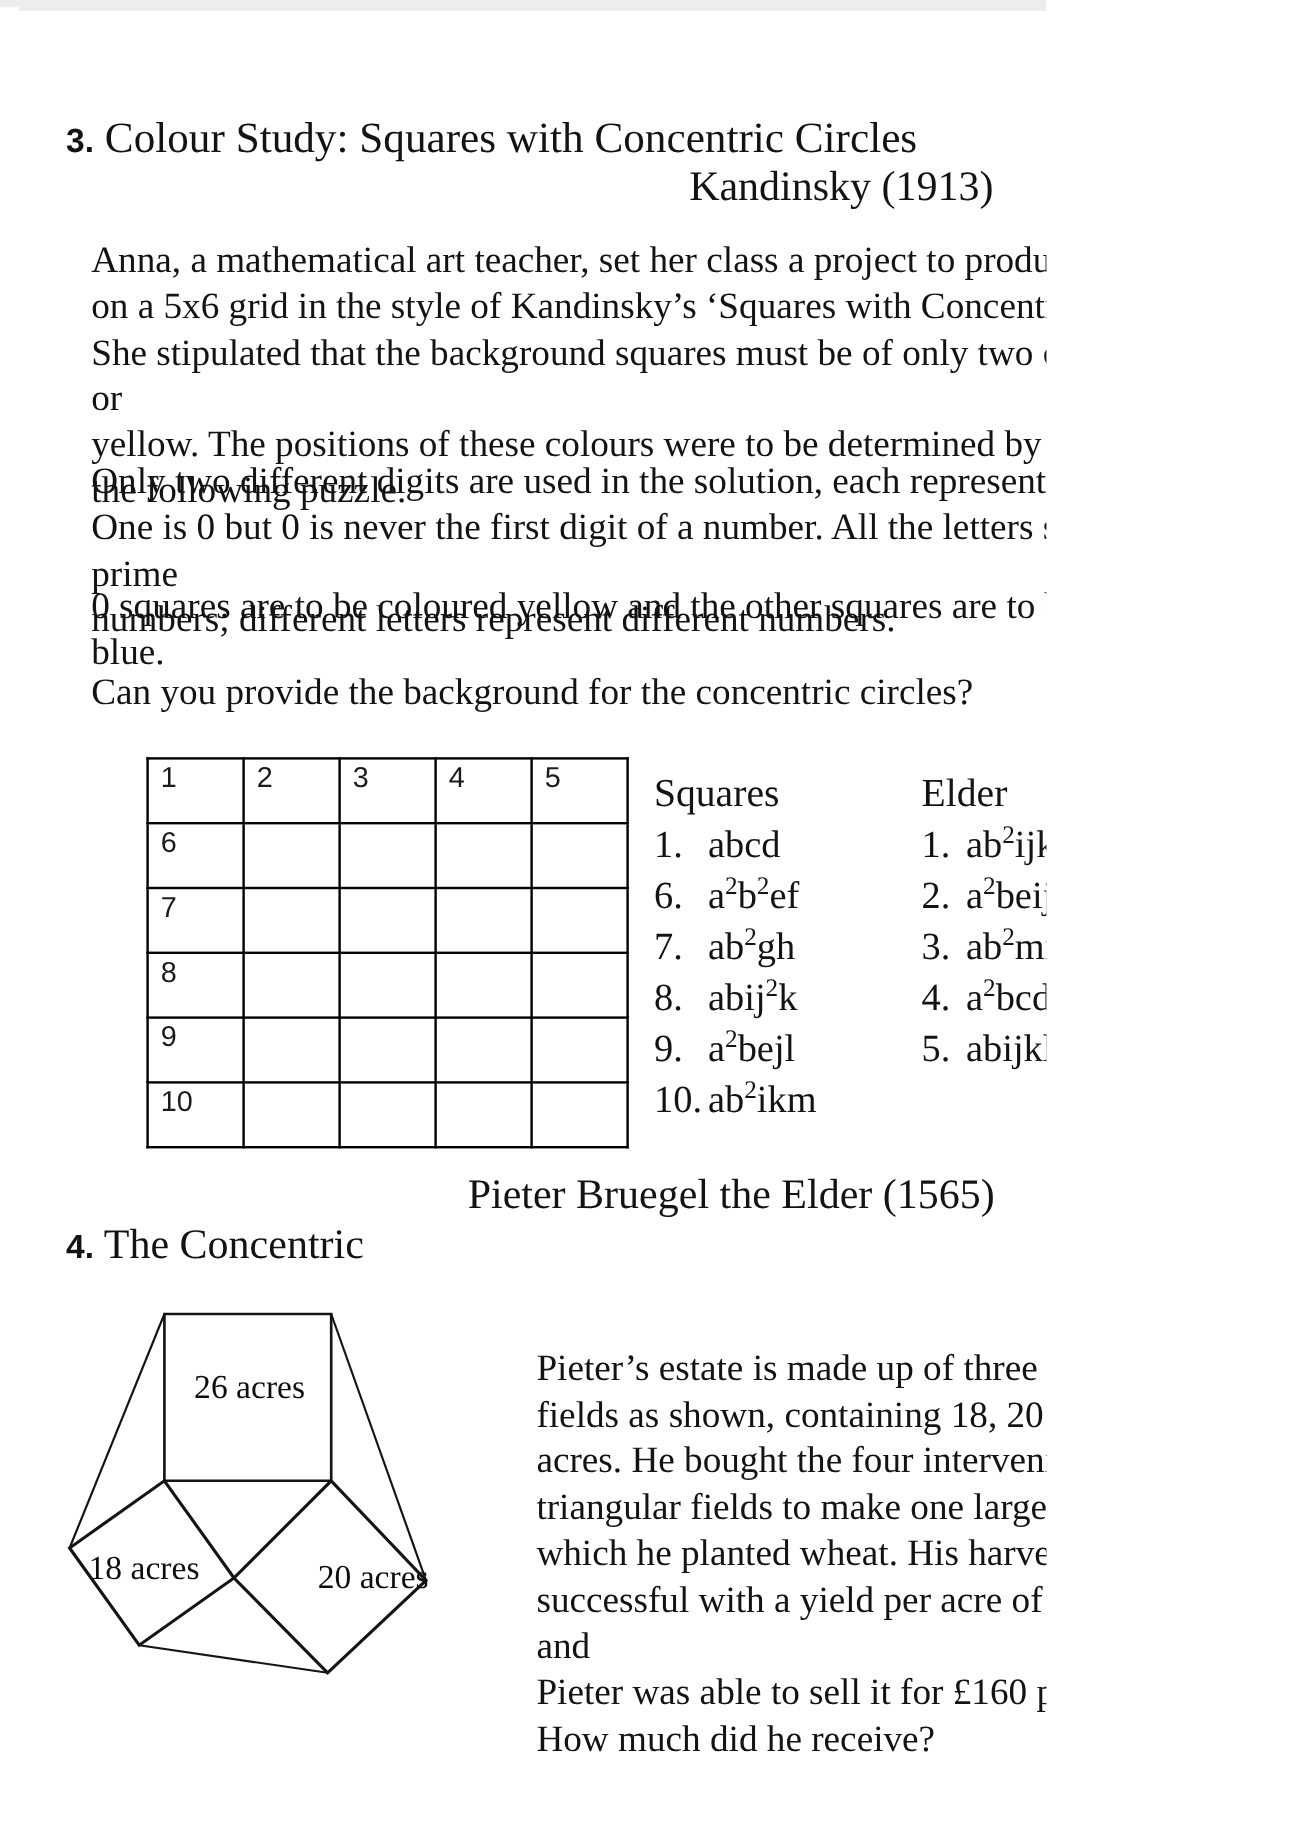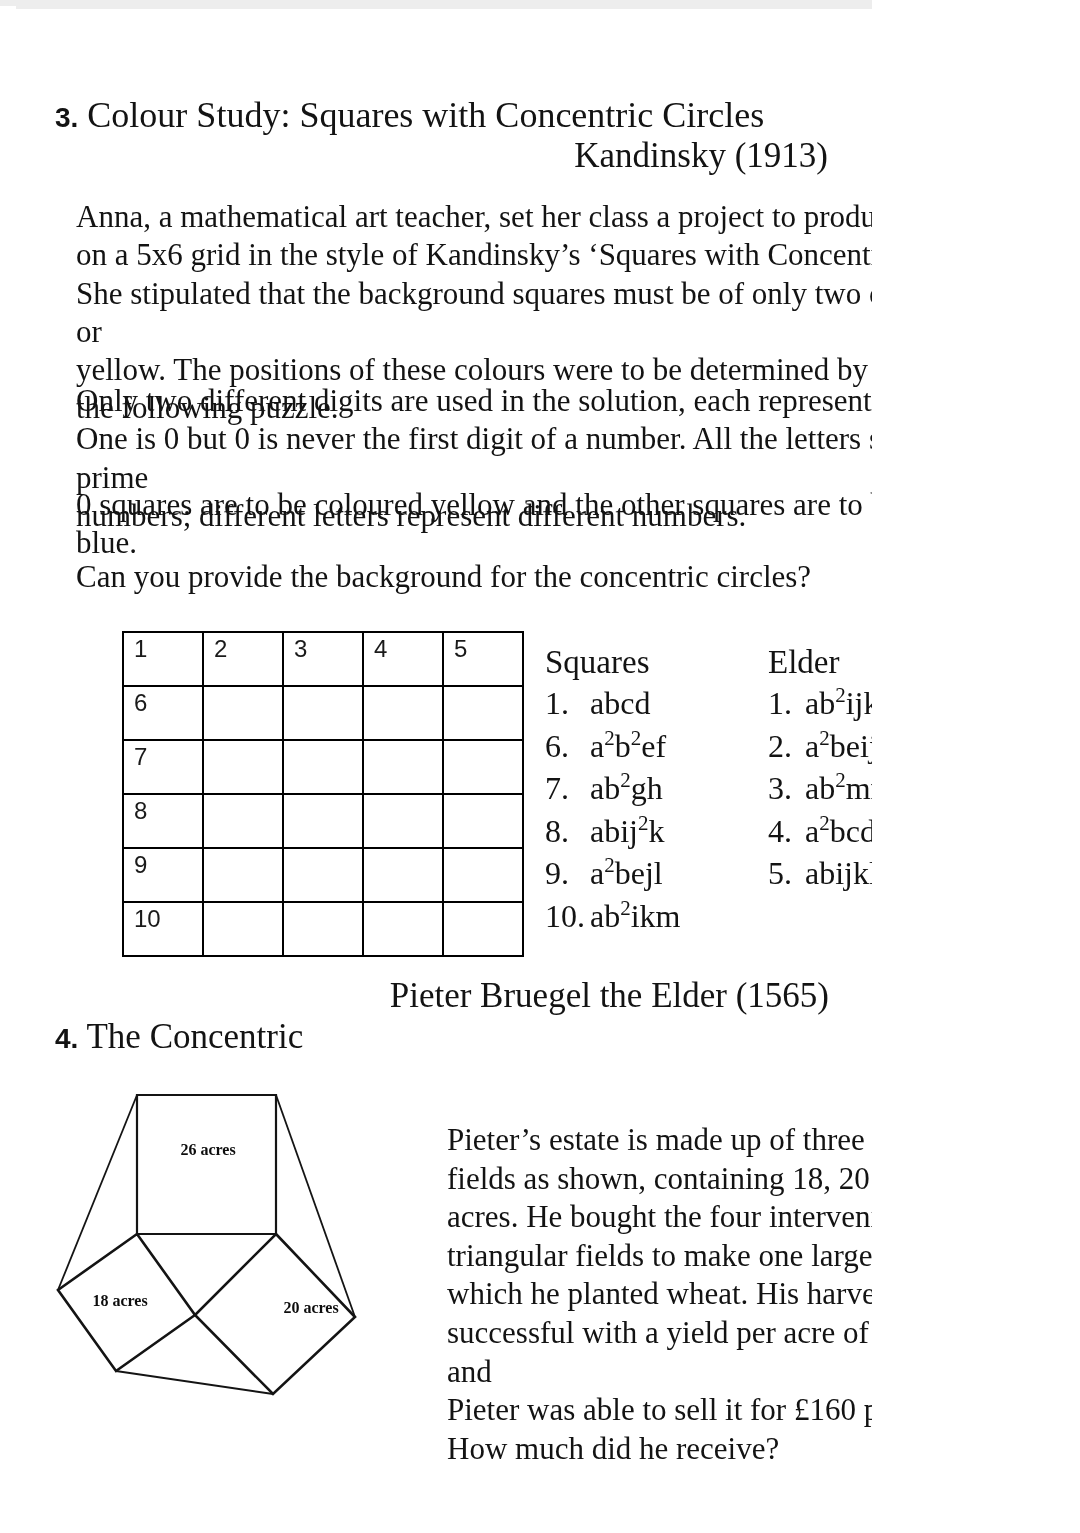--- a/index.html
+++ b/index.html
@@ -51,21 +51,21 @@
   .clue-row { font-size:32px; line-height:42.6px; white-space:nowrap; }
   .clue-num { display:inline-block; }
   #across-col .clue-num { min-width:45px; }
   #down-col   .clue-num { min-width:37px; }
   .clue-row sup { font-size:21px; line-height:0; vertical-align:super; }
 
   
   .fields-svg { position:absolute; left:30px; top:1080px; width:340px; height:330px; }
   .acres-label {
     position:absolute; transform:translateX(-50%);
-    font-weight:bold; font-size:16px; white-space:nowrap; color:#0d0d0d;
+    font-weight:normal; font-size:28px; white-space:nowrap; color:#0d0d0d;
   }
   #label26 { left:208px; top:1141px; }
   #label18 { left:120px; top:1292px; }
   #label20 { left:276px; top:1299px;margin-left:35px; }
 
   
   #s4-para {
     position:absolute; left:447px; top:1121px; width:550px;
     font-size:31px; line-height:38.6px; white-space:pre-line;
   }

